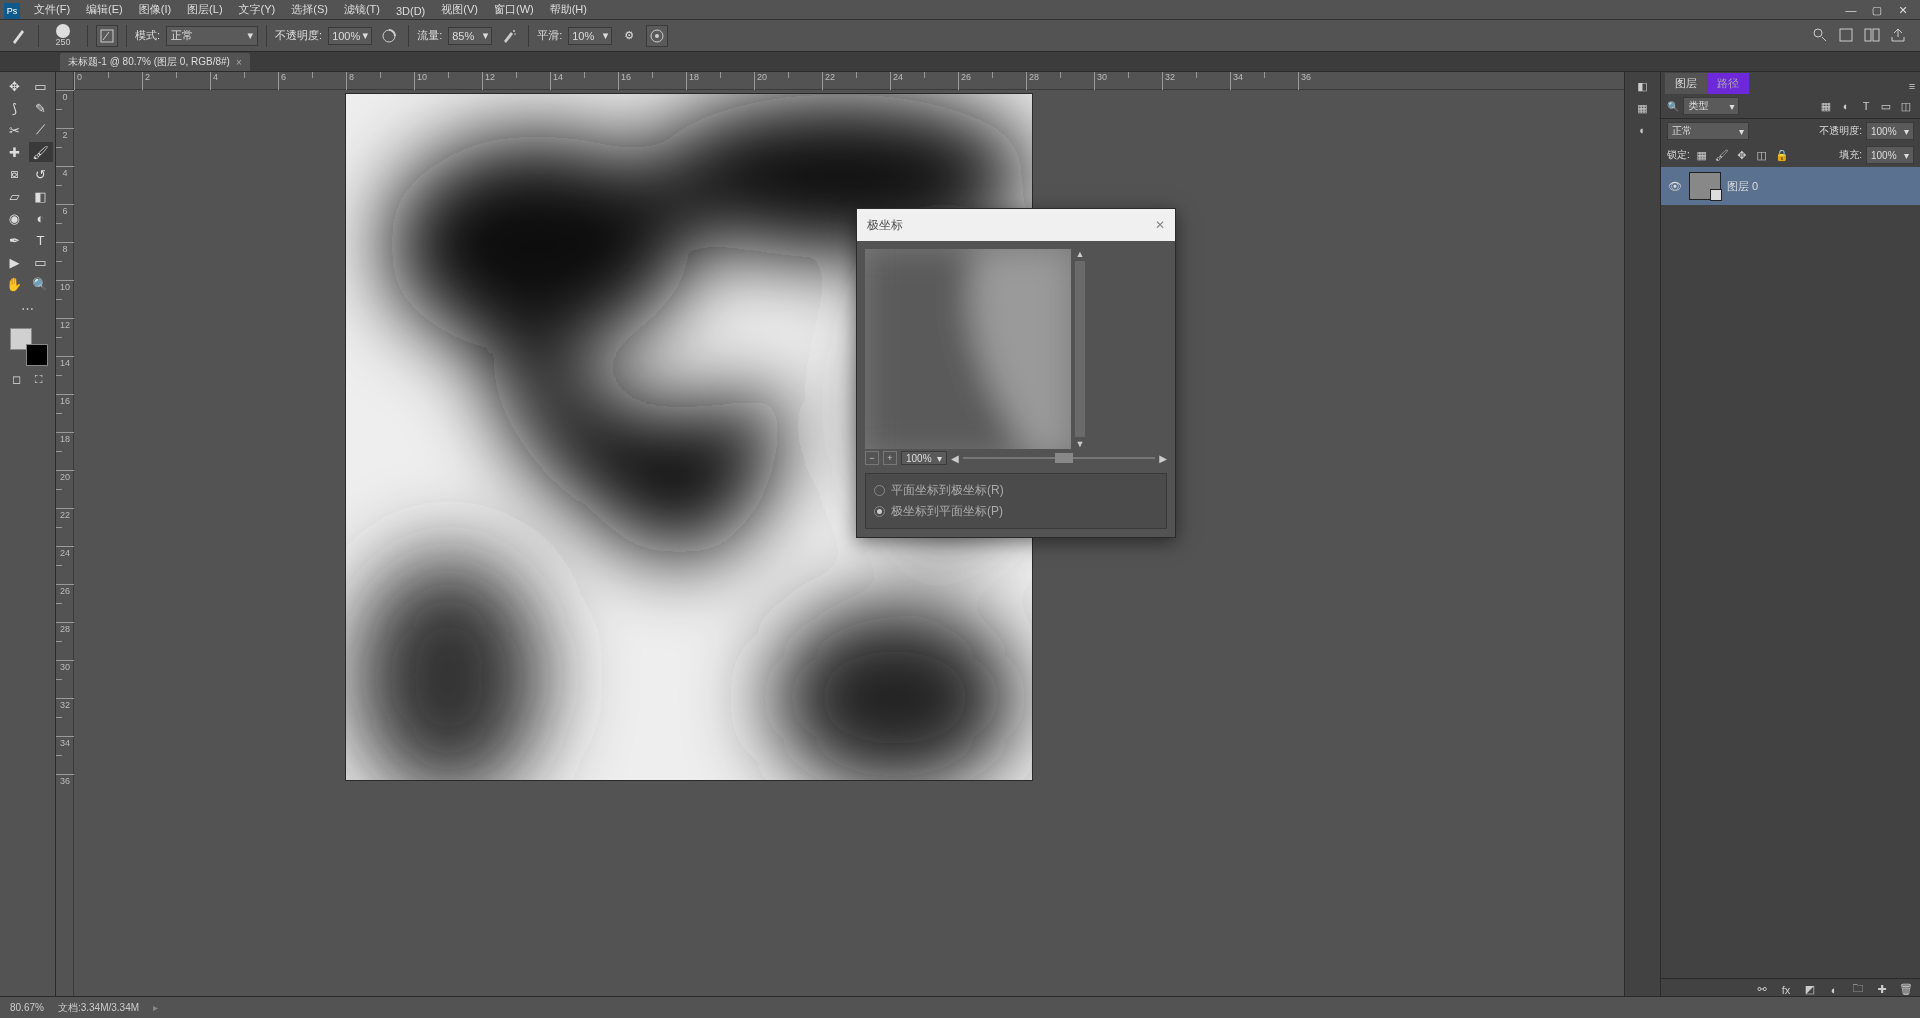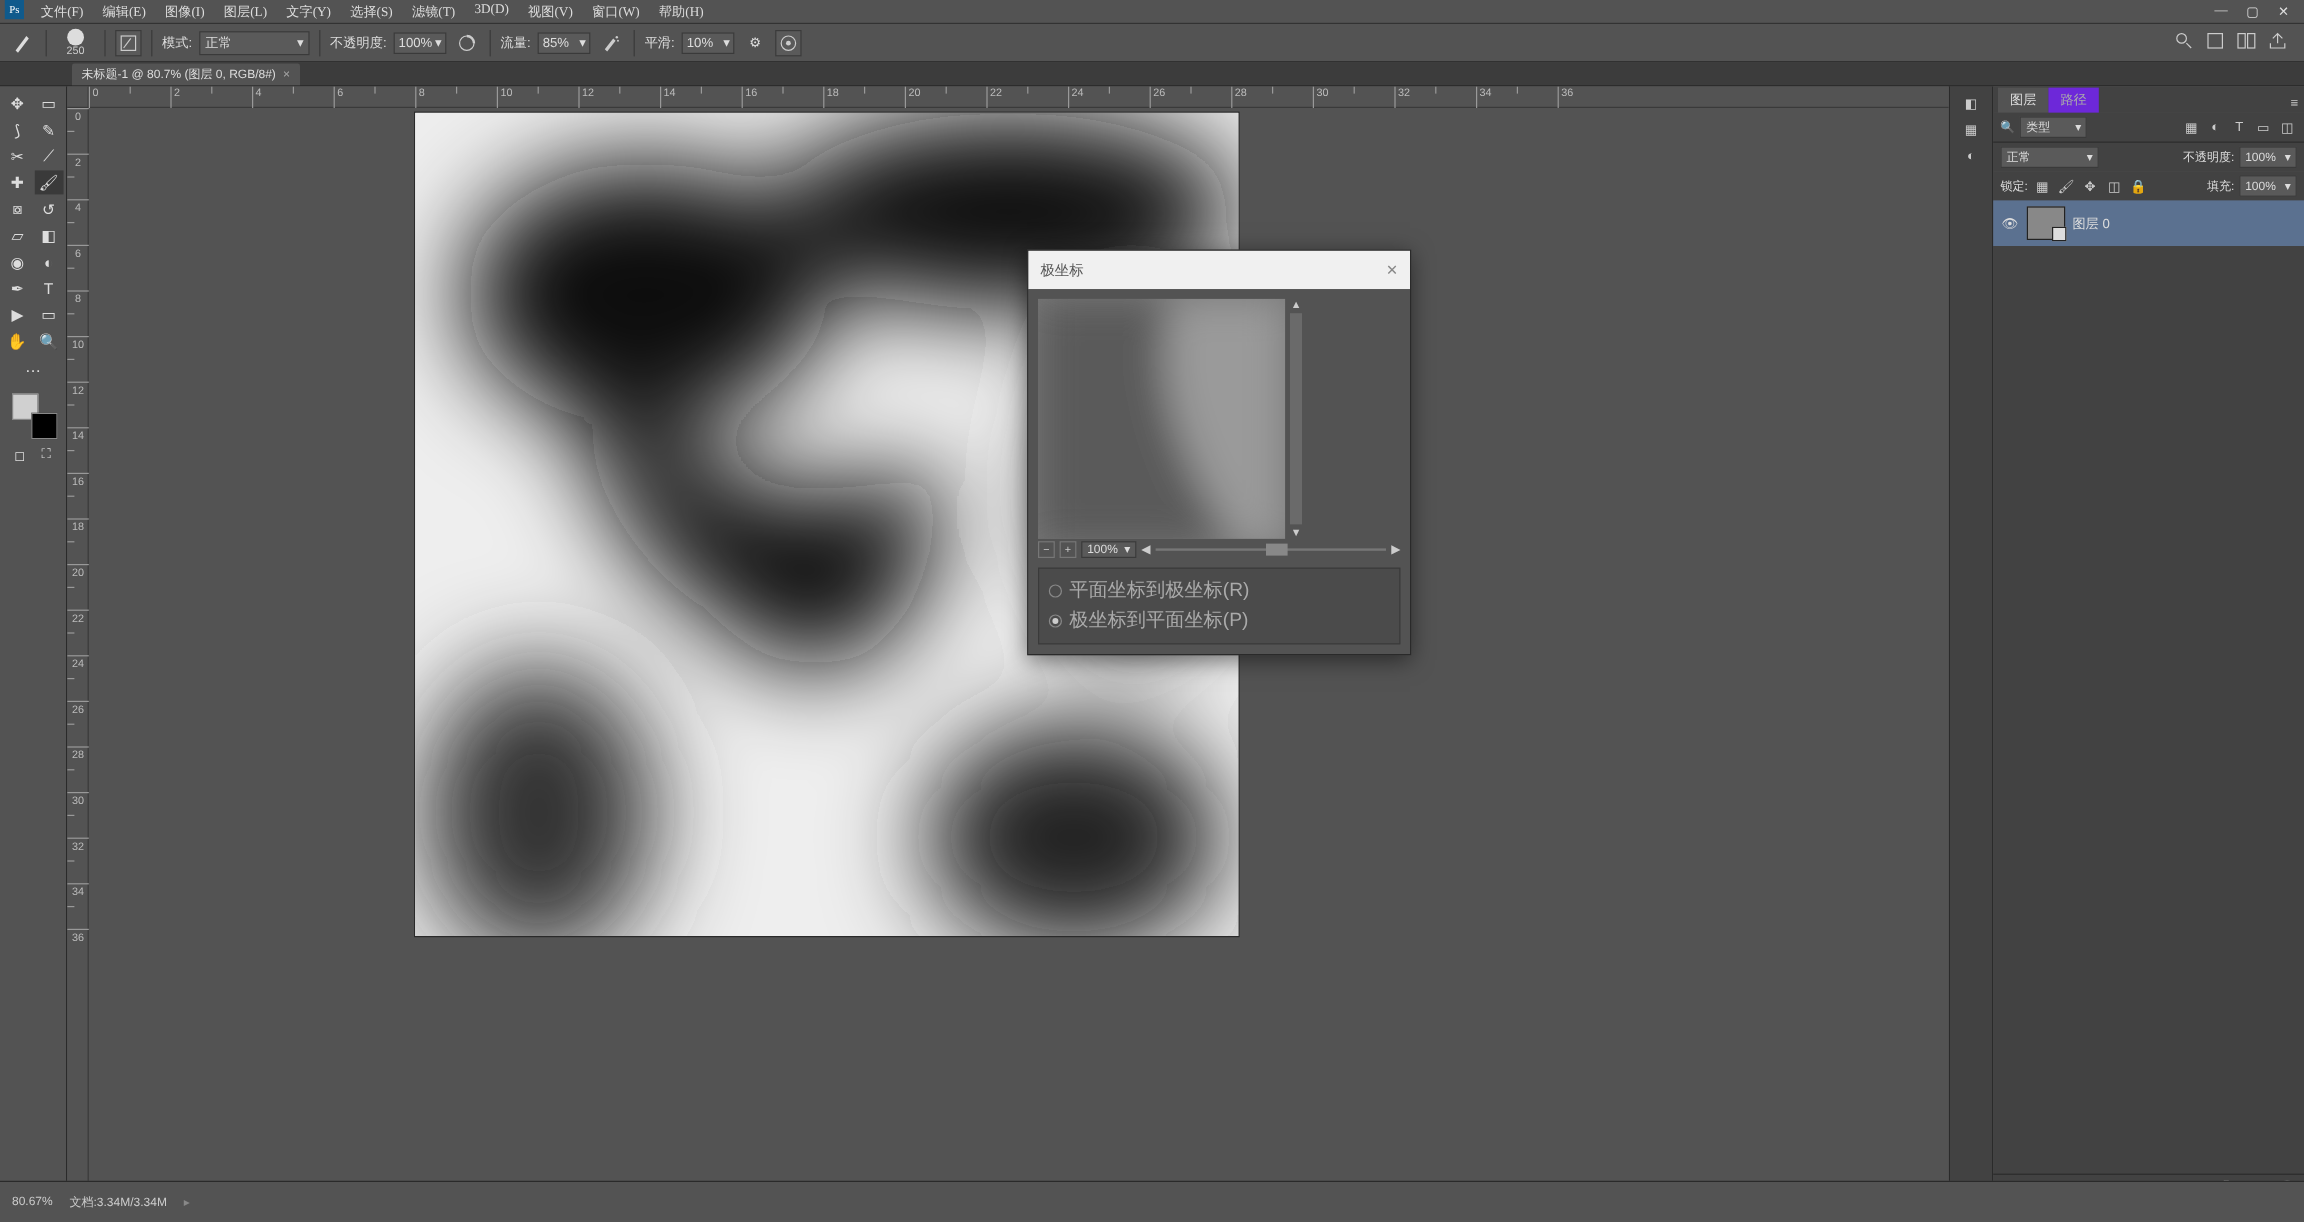--- a/index.html
+++ b/index.html
@@ -1,19 +1,19 @@
 <!DOCTYPE html>
 <html><head>
 <meta charset="utf-8">
 <style>
 * { margin: 0; padding: 0; box-sizing: border-box; user-select: none; }
 body { font-family: "Microsoft YaHei", Arial, sans-serif; font-size: 11px; color: #ddd; background: #535353; width: 1920px; height: 1018px; overflow: hidden; position: relative; }
 
 
-.menubar { height: 20px; background: #535353; display: flex; align-items: flex-start; padding: 0 4px; border-bottom: 1px solid #323232; font-family: Liberation Serif, serif; }
+.menubar { height: 20px; background: #535353; display: flex; align-items: flex-end; padding: 0 4px; border-bottom: 1px solid #323232; }
 .menubar .logo { width: 16px; height: 16px; background: #0f5a8c; margin-right: 6px; display:flex;align-items:center;justify-content:center;font-size:9px;color:#fff;}
 .menubar .item { padding: 2px 8px; cursor: default; }
 .menubar .wincontrols { margin-left: auto; display: flex; }
 .menubar .wincontrols span { width: 26px; height: 18px; display:flex;align-items:center;justify-content:center; }
 
 
 .optbar { height: 32px; background: #535353; display: flex; align-items: center; padding: 0 8px; border-bottom: 1px solid #2a2a2a; gap: 6px;}
 .optbar .tool-ind { width:22px;height:22px;display:flex;align-items:center;justify-content:center;}
 .optbar .brush-prev { width:32px;display:flex;flex-direction:column;align-items:center;line-height:1;}
 .optbar .brush-prev .circle{width:14px;height:14px;border-radius:50%;background:#ddd;}
@@ -83,26 +83,26 @@
 .dialog .varrow{width:14px;display:flex;flex-direction:column;justify-content:space-between;align-items:center;font-size:9px;color:#ccc;}
 .dialog .btncol{display:flex;flex-direction:column;gap:6px;margin-left:auto;}
 .dialog .btn{width:64px;height:22px;background:#5c5c5c;border:1px solid #3a3a3a;color:#ddd;display:flex;align-items:center;justify-content:center;font-size:11px;}
 .dialog .toprow{display:flex;gap:8px;}
 .dialog .zoomrow{display:flex;align-items:center;gap:4px;margin-top:2px;font-size:10px;color:#ccc;}
 .dialog .zoomrow .zi{width:14px;height:14px;border:1px solid #777;display:flex;align-items:center;justify-content:center;font-size:9px;}
 .dialog .slider{flex:1;height:10px;display:flex;align-items:center;}
 .dialog .slider .track{height:2px;background:#777;flex:1;position:relative;}
 .dialog .slider .thumb{position:absolute;left:48%;top:-4px;width:18px;height:10px;background:#888;}
 .dialog .radios{margin-top:8px;background:#4b4b4b;border:1px solid #3a3a3a;padding:6px 8px;}
-.dialog .radio{display:flex;align-items:center;gap:6px;font-size:16px;color:#aaa;padding:2px 0;}
+.dialog .radio{display:flex;align-items:center;gap:6px;font-size:12px;color:#aaa;padding:2px 0;}
 .dialog .radio .dot{width:11px;height:11px;border-radius:50%;border:1px solid #888;display:flex;align-items:center;justify-content:center;}
 .dialog .radio.sel .dot::after{content:"";width:5px;height:5px;border-radius:50%;background:#ccc;}
 
 
-.status{position:absolute;left:0;right:0;bottom:0;height:34px;background:#535353;border-top:1px solid #2a2a2a;display:flex;align-items:center;gap:14px;padding:0 10px;font-size:10px;color:#ccc;}
+.status{position:absolute;left:0;right:0;bottom:0;height:22px;background:#535353;border-top:1px solid #2a2a2a;display:flex;align-items:center;gap:14px;padding:0 10px;font-size:10px;color:#ccc;}
 .status .arrow{color:#888;}
 
 
 .prev-grad{position:absolute;inset:0;}
 </style>
 </head>
 <body>
 
 <div class="menubar">
   <div class="logo">Ps</div>

